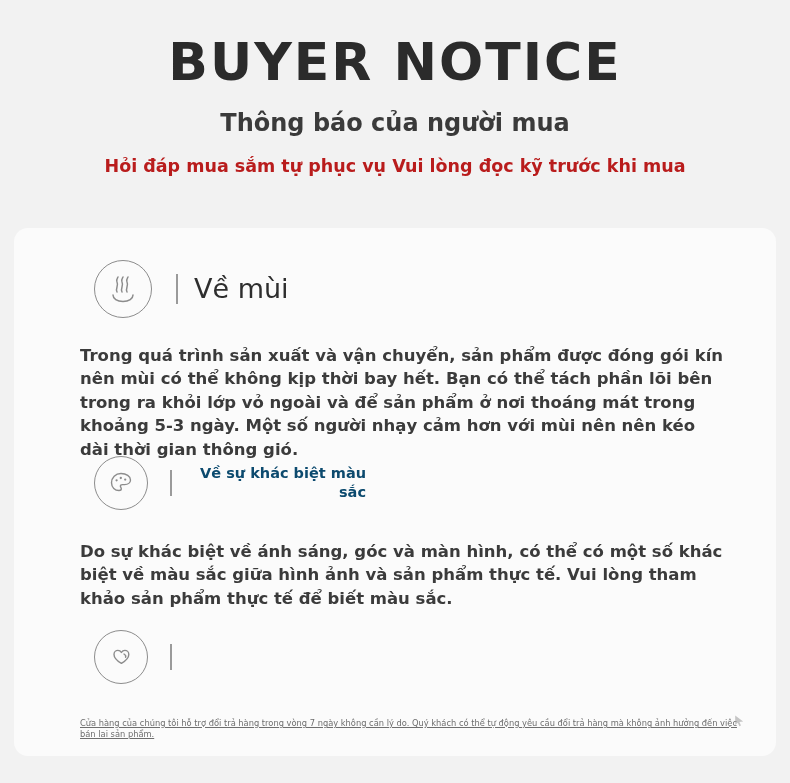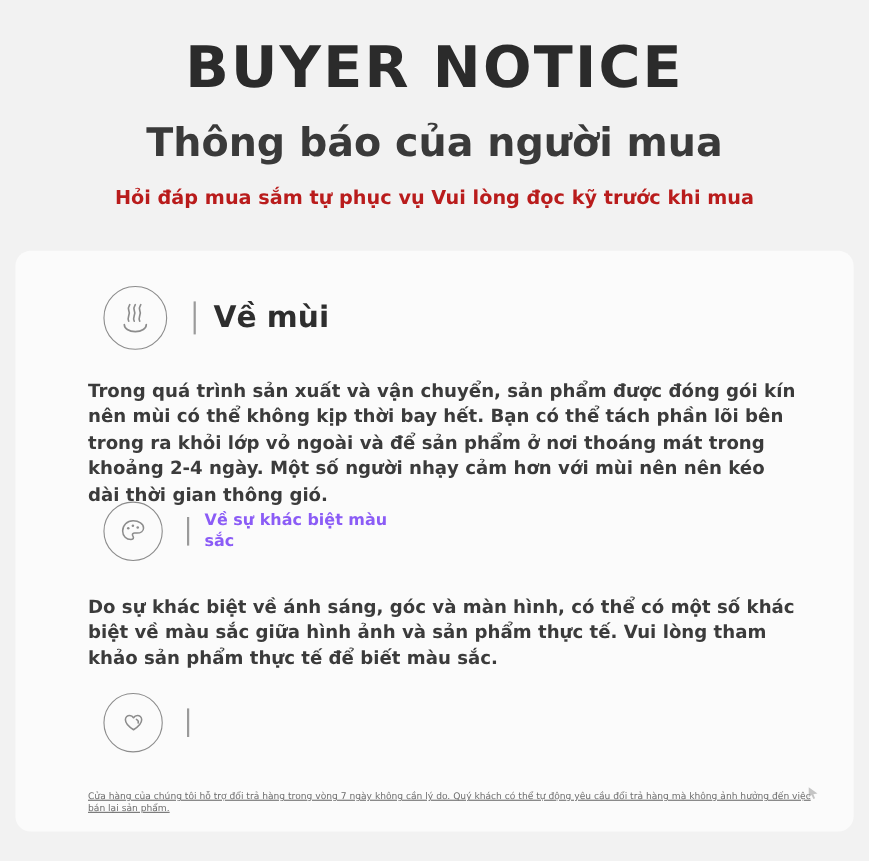--- a/index.html
+++ b/index.html
@@ -30,21 +30,21 @@
     font-family: "DejaVu Sans", sans-serif;
     font-size: 52px;
     font-weight: bold;
     letter-spacing: 2px;
     color: #2b2b2b;
     line-height: 1.1;
     margin: 0;
   }
   .title-sub {
     font-family: "DejaVu Sans", sans-serif;
-    font-size: 36px;
+    font-size: 24px;
     font-weight: bold;
     color: #3a3a3a;
     margin: 18px 0 0 0;
     line-height: 1.2;
   }
   .title-tag {
     font-family: "DejaVu Sans", sans-serif;
     font-size: 17.5px;
     font-weight: bold;
     color: #b91c1c;
@@ -98,30 +98,30 @@
     margin-right: 16px;
     flex: none;
   }
   .divider-bar.sm {
     height: 26px;
     margin-left: 22px;
     margin-right: 14px;
   }
   .head-label-big {
     font-size: 27px;
-    font-weight: bold;
+    font-weight: normal;
     color: #2e2e2e;
     line-height: 1.15;
   }
   .head-label-sm {
     font-size: 14.5px;
     font-weight: bold;
-    color: #8b5cf6;
+    color: #0c4a6e;
     line-height: 1.28;
-    text-align: left;
+    text-align: right;
     max-width: 180px;
   }
 
   .body-text {
     position: absolute;
     left: 66px;
     width: 648px;
     font-size: 16.5px;
     font-weight: bold;
     color: #3b3b3b;
@@ -172,21 +172,21 @@
               <path d="M11 20 C9 16 13 14 11 10 C10 7.5 11.5 6 12 5"></path>
               <path d="M16 20 C14 16 18 14 16 10 C15 7.5 16.5 6 17 5"></path>
               <path d="M21 20 C19 16 23 14 21 10 C20 7.5 21.5 6 22 5"></path>
               <path d="M7 23 C7 26.5 11 29.5 17 29.5 C23 29.5 27 26.5 27 23"></path>
             </g>
           </svg>
         </span>
         <span class="divider-bar"></span>
         <span class="head-label-big">Về mùi</span>
       </div>
-      <div class="body-text" style="top:84px;">Trong quá trình sản xuất và vận chuyển, sản phẩm được đóng gói kín nên mùi có thể không kịp thời bay hết. Bạn có thể tách phần lõi bên trong ra khỏi lớp vỏ ngoài và để sản phẩm ở nơi thoáng mát trong khoảng 2-4 ngày. Một số người nhạy cảm hơn với mùi nên nên kéo dài thời gian thông gió.</div>
+      <div class="body-text" style="top:84px;">Trong quá trình sản xuất và vận chuyển, sản phẩm được đóng gói kín nên mùi có thể không kịp thời bay hết. Bạn có thể tách phần lõi bên trong ra khỏi lớp vỏ ngoài và để sản phẩm ở nơi thoáng mát trong khoảng 5-3 ngày. Một số người nhạy cảm hơn với mùi nên nên kéo dài thời gian thông gió.</div>
     </div>
 
     <div class="section" style="top:228px;">
       <div class="head-row">
         <span class="icon-circle small">
           <svg width="32" height="32" viewBox="0 0 32 32">
             <g fill="none" stroke="#8c8c8c" stroke-width="1.4" stroke-linecap="round" stroke-linejoin="round">
               <path d="M16 6.5 C10.5 6.5 6.5 10.5 6.5 15.8 C6.5 20.5 10 23.5 14 23.5 C15.6 23.5 16.3 22.6 16.3 21.7 C16.3 20.6 15.4 20.2 15.4 19.2 C15.4 18.2 16.3 17.6 17.4 17.6 L19.6 17.6 C23 17.6 25.5 15.6 25.5 12.9 C25.5 9.2 21.3 6.5 16 6.5 Z"></path>
               <circle cx="11.6" cy="13.3" r="1.15" fill="#8c8c8c" stroke="none"></circle>
               <circle cx="15.8" cy="11.0" r="1.15" fill="#8c8c8c" stroke="none"></circle>

